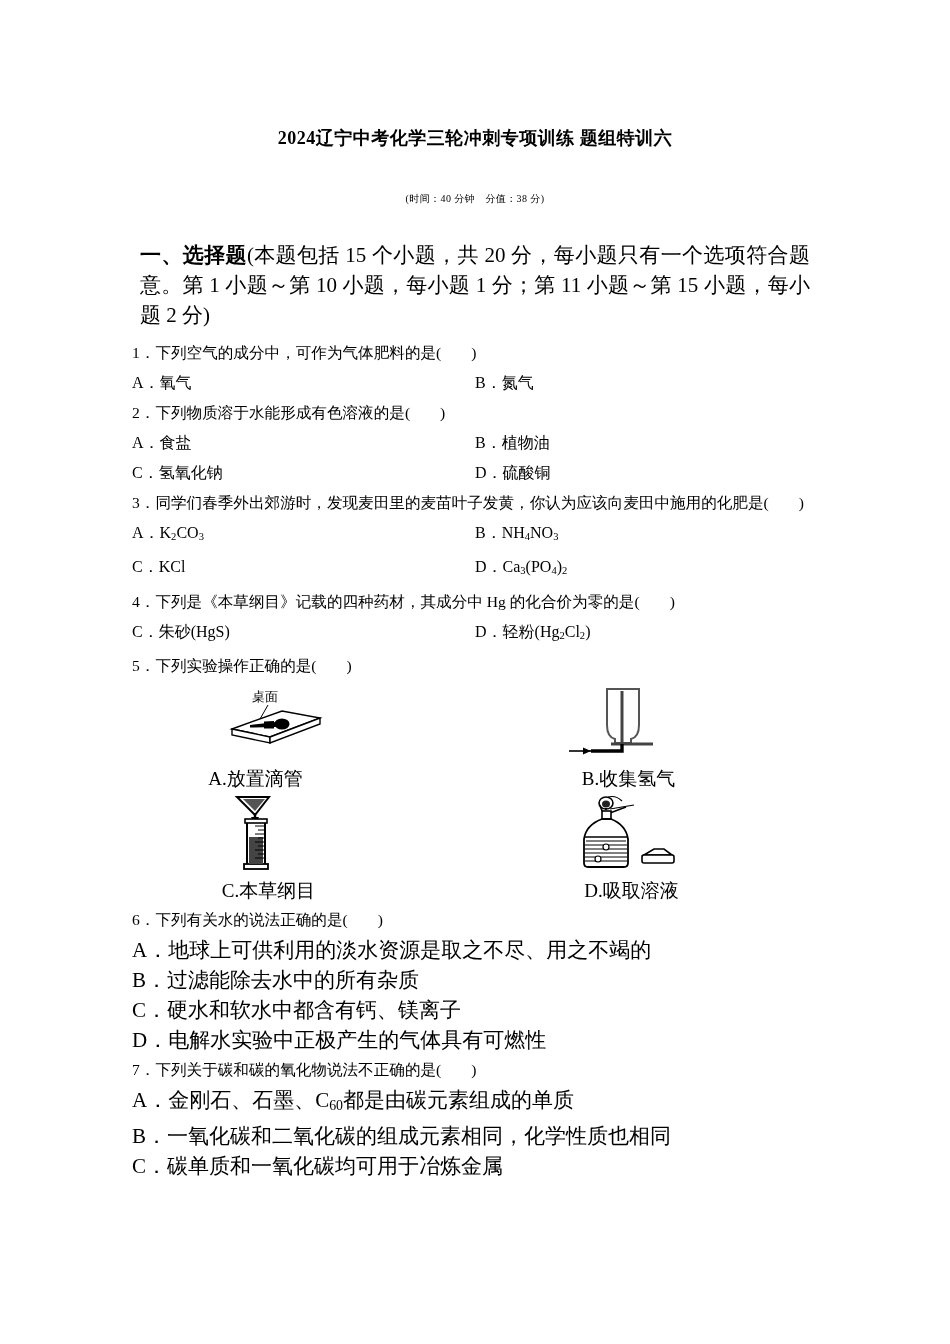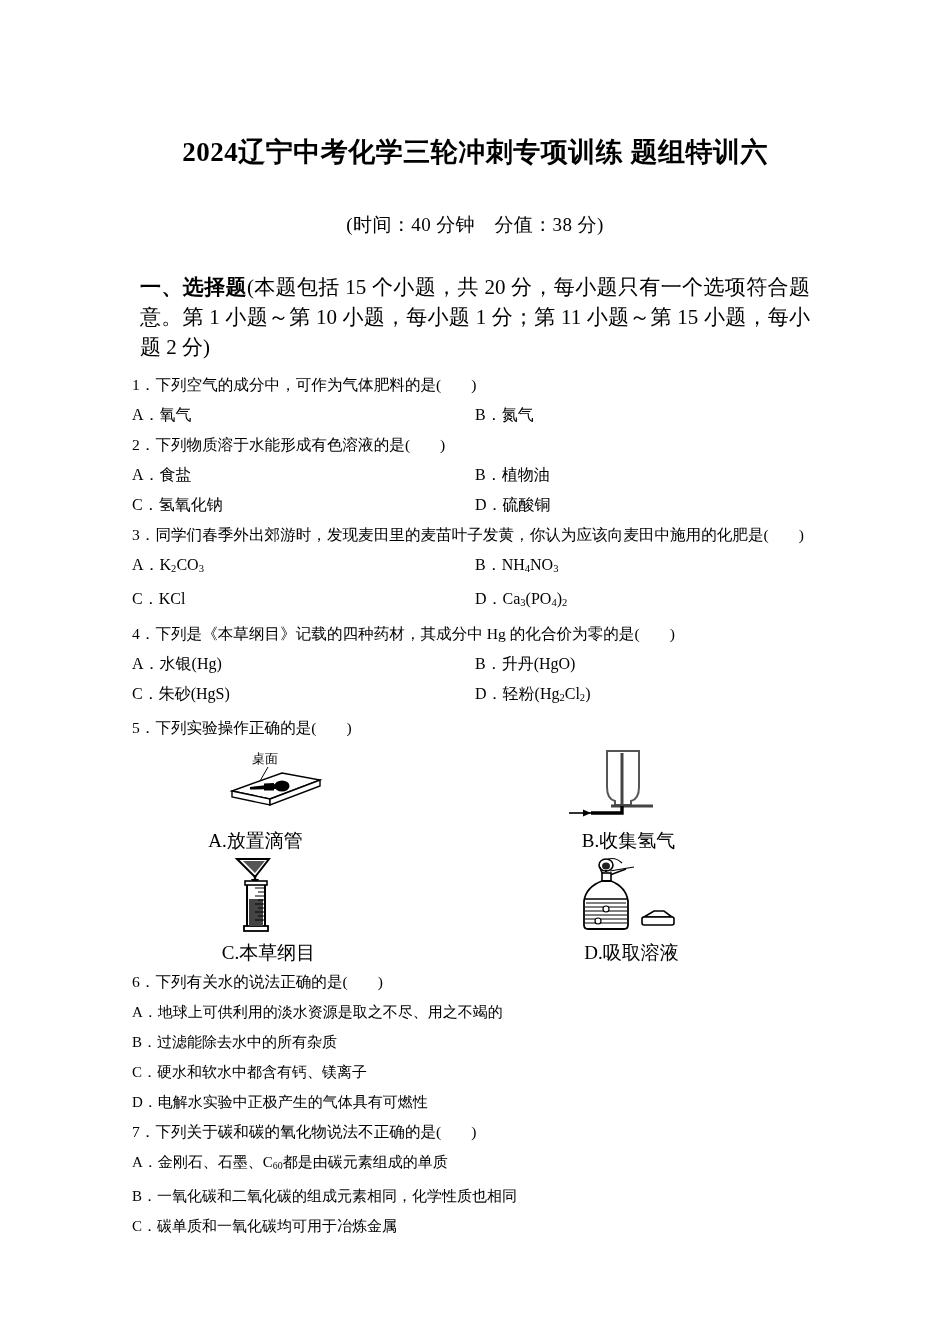--- a/index.html
+++ b/index.html
@@ -17,33 +17,33 @@
   .page {
     position: relative;
     width: 950px;
     height: 1344px;
     box-sizing: border-box;
     padding: 0 132px;
   }
 
   
   .doc-title {
-    margin: 12px;
+    margin: 4px;
     padding-top: 122px;
     text-align: center;
-    font-size: 27px;
+    font-size: 18px;
     font-weight: bold;
     letter-spacing: 0.5px;
     white-space: nowrap;
   }
   .subtitle {
     margin: 16px;
     padding-top: 26px;
     text-align: center;
-    font-size: 19px;
+    font-size: 10px;
     letter-spacing: 0.4px;
   }
 
   
   .section-head {
     margin: 8px;
     padding-top: 18px;
     font-size: 21px;
     line-height: 30px;
     text-align: justify;
@@ -62,21 +62,21 @@
   .opt-row {
     display: flex;
     line-height: 30px;
     font-size: 16px;
   }
   .opt-col {
     flex: 0 0 50%;
     white-space: nowrap;
   }
   .opt-single {
-    font-size: 15px;
+    font-size: 21px;
     line-height: 30px;
     white-space: nowrap;
   }
   sub {
     font-size: 0.66em;
     vertical-align: -0.22em;
   }
   .blank { display: inline-block; width: 30px; }
 
   
@@ -144,24 +144,20 @@
     <span class="opt-col">A．K<sub>2</sub>CO<sub>3</sub></span>
     <span class="opt-col">B．NH<sub>4</sub>NO<sub>3</sub></span>
   </div>
   <div class="opt-row">
     <span class="opt-col">C．KCl</span>
     <span class="opt-col">D．Ca<sub>3</sub>(PO<sub>4</sub>)<sub>2</sub></span>
   </div>
 
   <p class="q-stem"><span>4．下列是《本草纲目》记载的四种药材，其成分中 Hg 的化合价为零的是(</span><span class="blank"></span><span>)</span></p>
   <div class="opt-row">
-    <span class="opt-col">A．水银(Hg)</span>
-    <span class="opt-col">B．升丹(HgO)</span>
-  </div>
-  <div class="opt-row">
     <span class="opt-col">C．朱砂(HgS)</span>
     <span class="opt-col">D．轻粉(Hg<sub>2</sub>Cl<sub>2</sub>)</span>
   </div>
 
   <p class="q-stem"><span>5．下列实验操作正确的是(</span><span class="blank"></span><span>)</span></p>
 
   <div class="fig-block">
     <div class="fig-row row-a">
 
       <div class="fig-cell">

